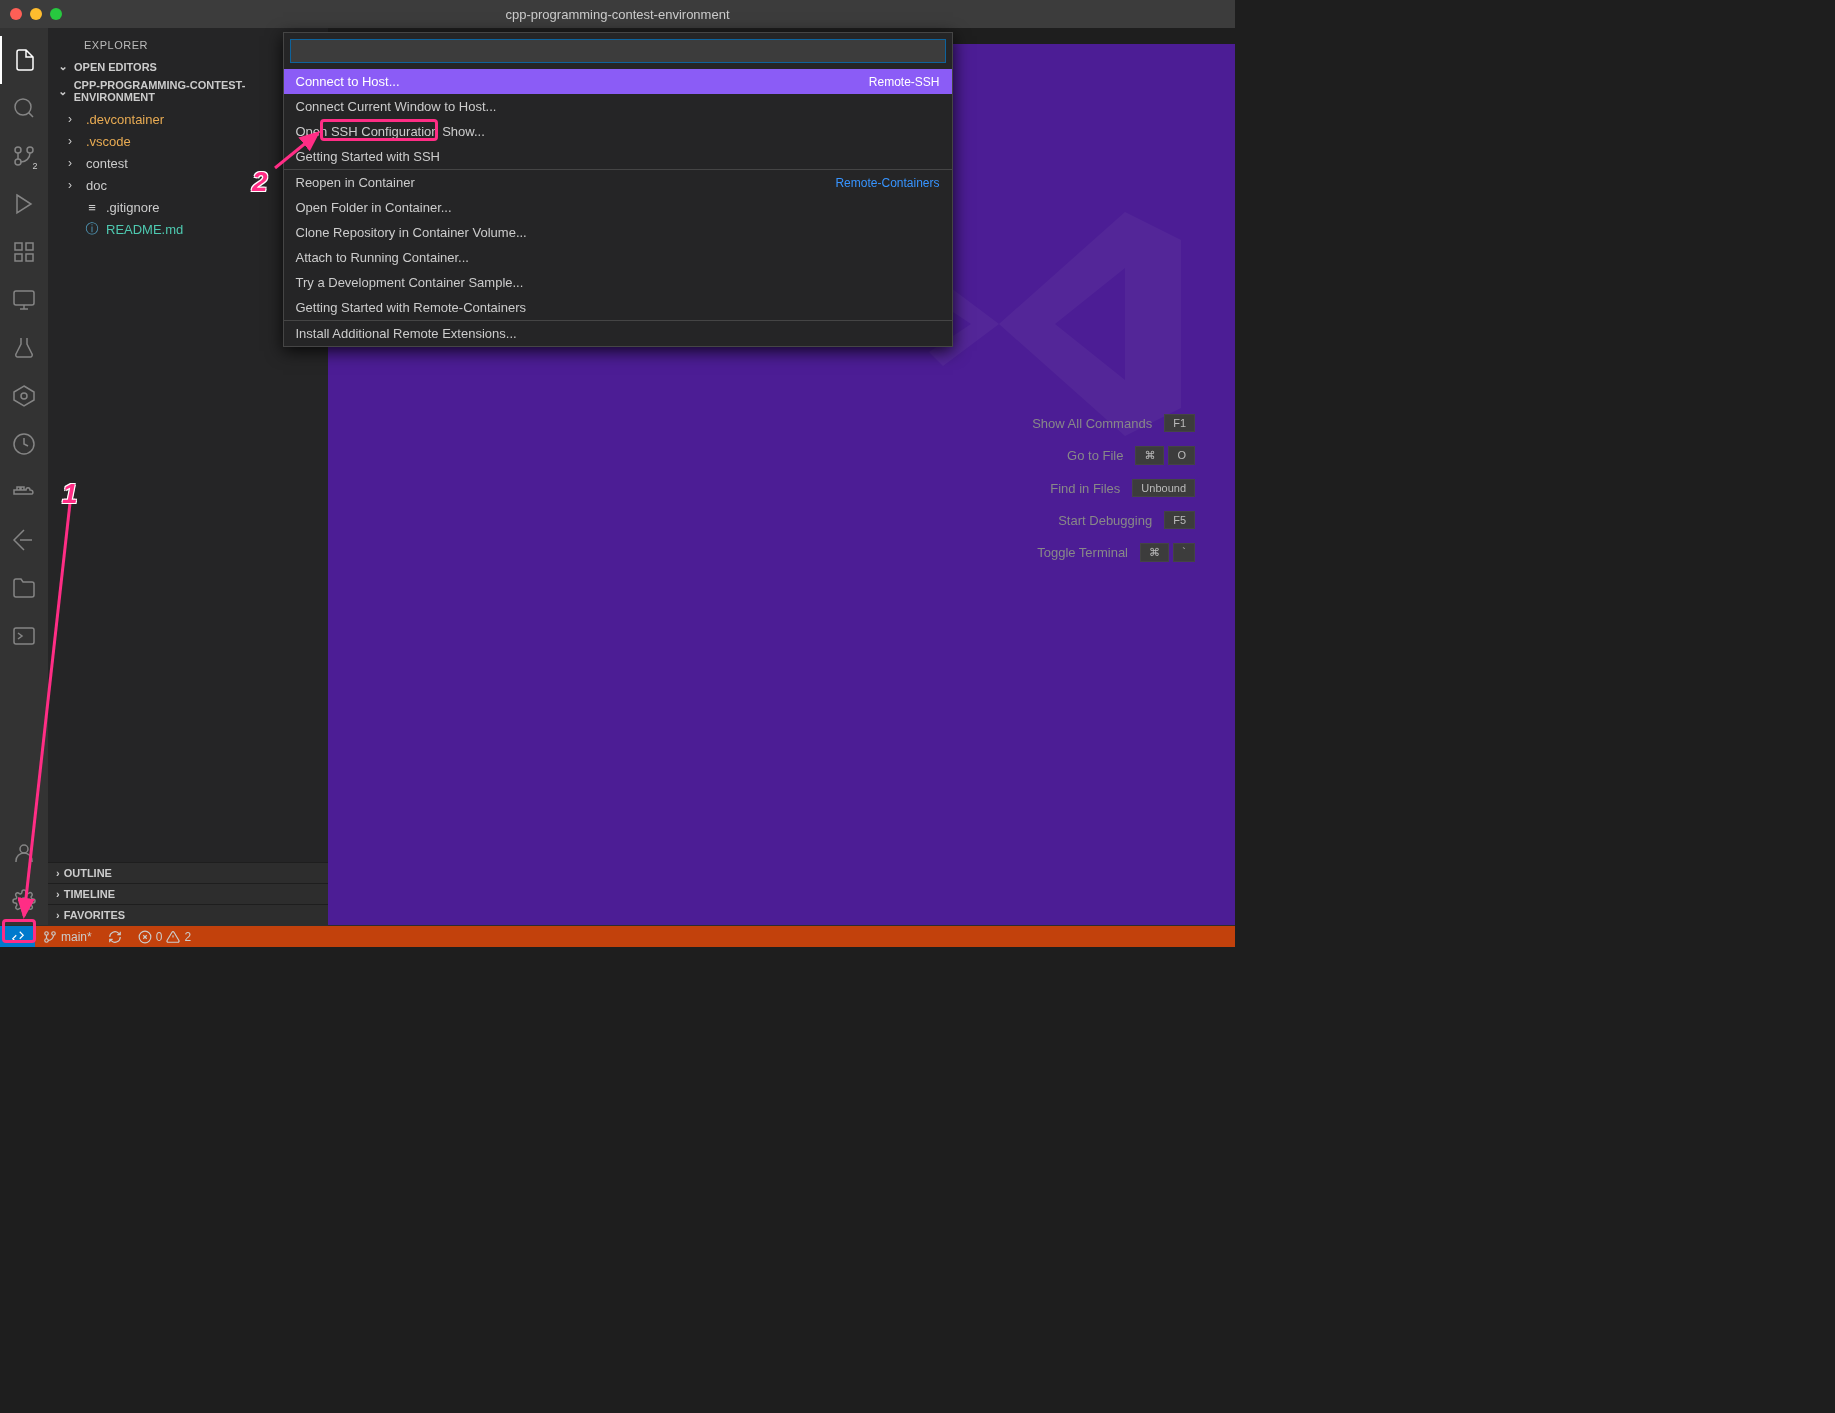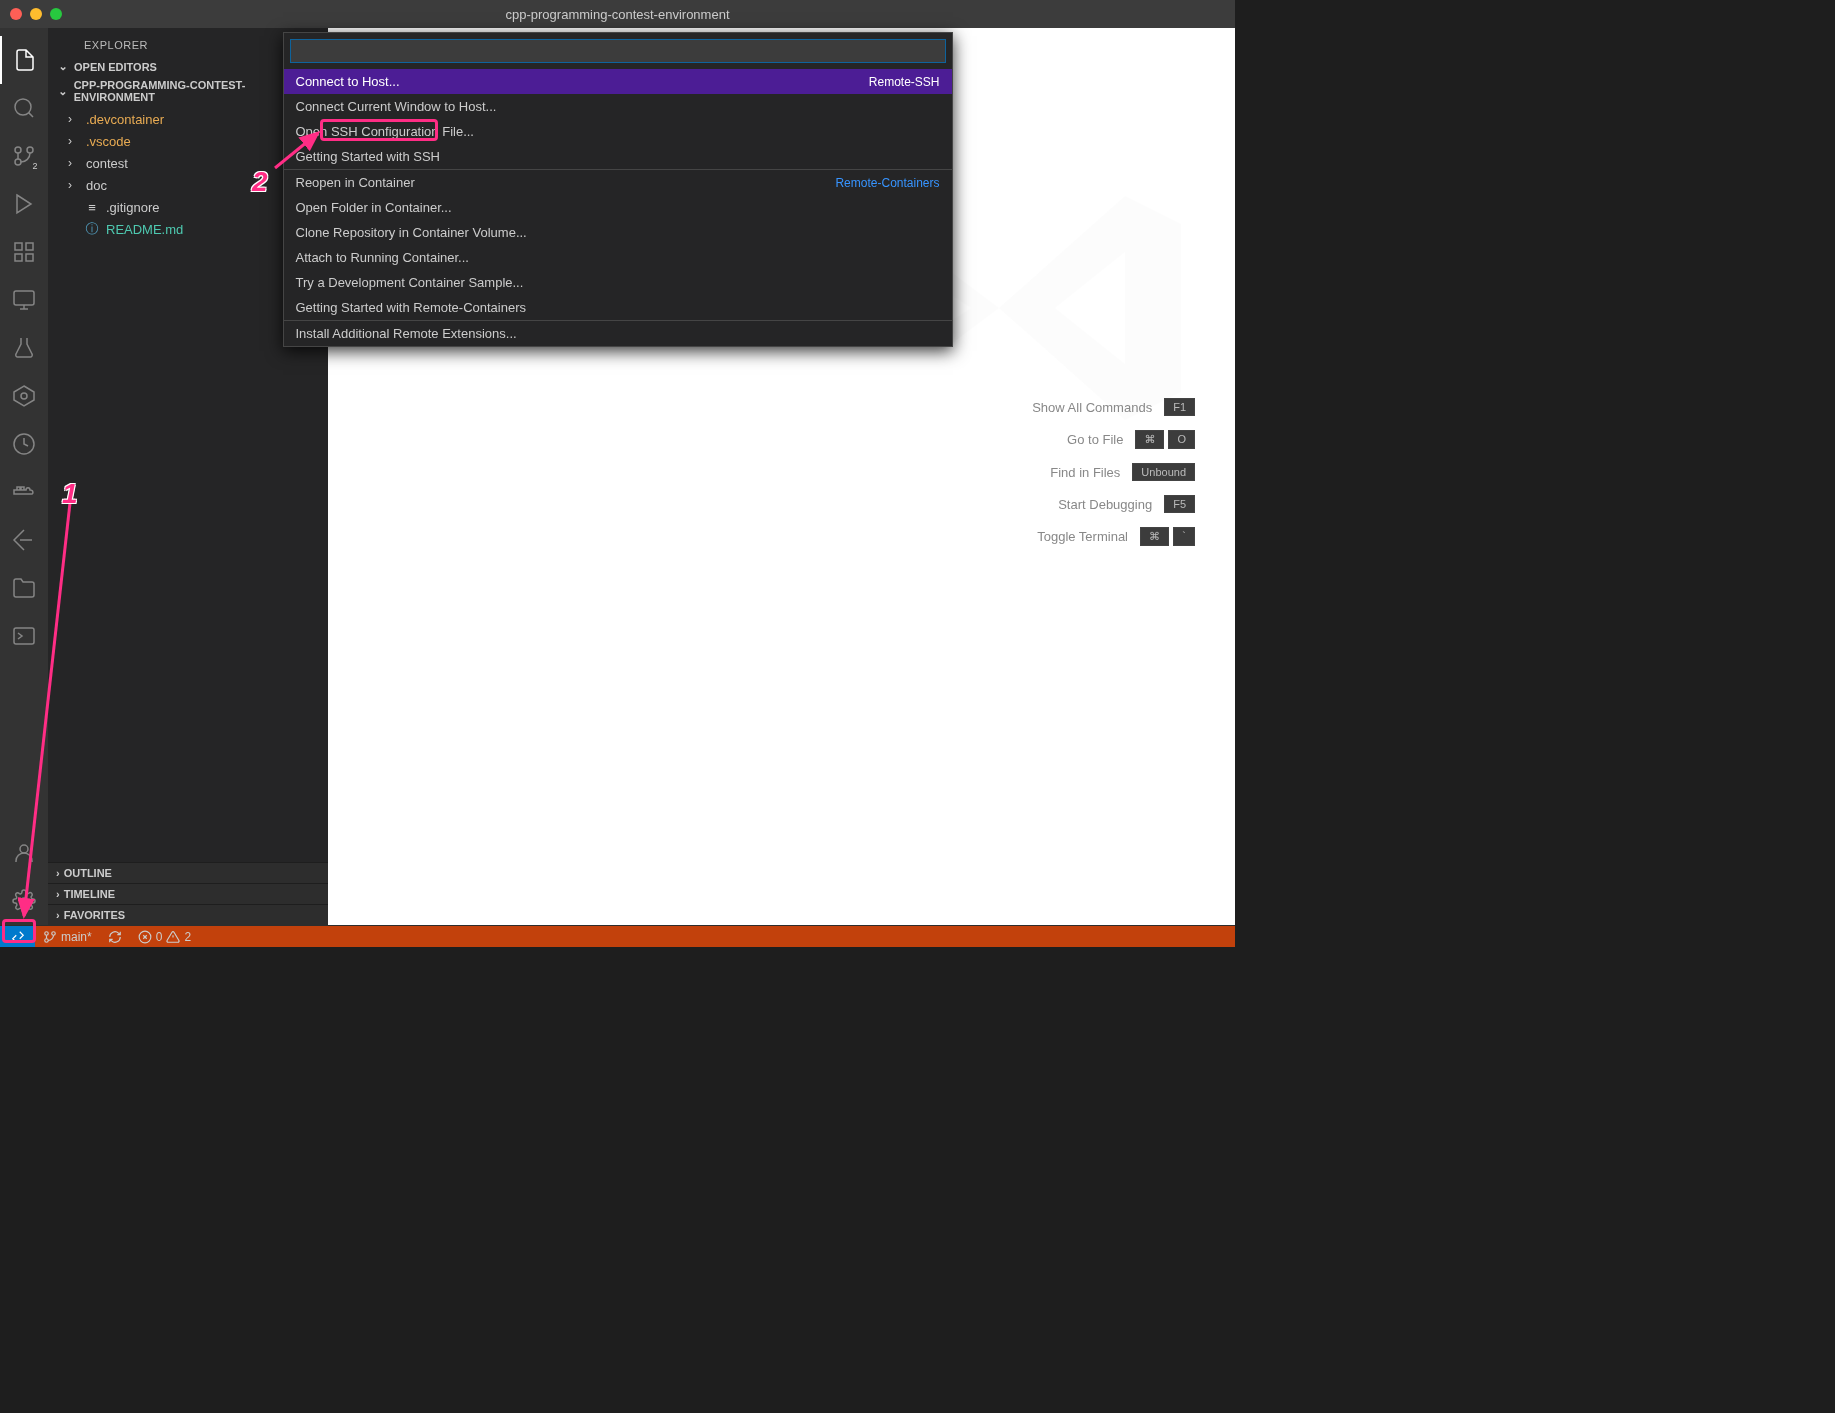--- a/index.html
+++ b/index.html
@@ -31,35 +31,35 @@
 .tree-item .chev { width: 12px; color: #ccc; font-size: 12px; }
 .tree-item.folder { color: #e8ab53; }
 .tree-item.file { color: #ccc; padding-left: 36px; }
 .tree-item.readme { color: #4ec9b0; padding-left: 36px; }
 .file-icon { width: 16px; display: inline-flex; justify-content: center; color: #ccc; }
 .info-icon { color: #519aba; }
 
 .sidebar-bottom { margin-top: auto; }
 .section-hb { background: #2d2d2d; padding: 4px 8px; font-size: 11px; font-weight: bold; color: #ccc; display: flex; align-items: center; gap: 4px; cursor: pointer; border-top: 1px solid #1e1e1e; }
 
-.editor-area { flex: 1; background: #ffffff; position: relative; overflow: hidden; }
+.editor-area { flex: 1; background: #4c1d95; position: relative; overflow: hidden; margin-top: 16px; }
 
 .watermark-logo { position: absolute; right: 40px; top: 140px; opacity: 0.05; }
 .watermark-logo svg { width: 280px; height: 280px; fill: #fff; }
 
 .shortcuts { position: absolute; right: 40px; top: 370px; display: flex; flex-direction: column; gap: 14px; align-items: flex-end; }
 .shortcut-row { display: flex; align-items: center; gap: 12px; font-size: 13px; color: #888; }
 .keys { display: flex; gap: 4px; }
 .key { background: #3c3c3c; color: #bbb; padding: 2px 8px; border-radius: 0; font-size: 11px; border: 1px solid #444; min-width: 22px; text-align: center; }
 
 .command-palette { position: absolute; top: 32px; left: 50%; transform: translateX(-50%); width: 670px; background: #252526; border: 1px solid #454545; box-shadow: 0 4px 16px rgba(0,0,0,0.8); z-index: 100; }
 .palette-input { width: calc(100% - 12px); margin: 6px; height: 24px; background: #3c3c3c; border: 1px solid #0e639c; color: #ccc; padding: 0 8px; font-size: 13px; outline: none; }
 .palette-list { }
 .palette-item { padding: 4px 12px; font-size: 13px; display: flex; justify-content: space-between; align-items: center; cursor: pointer; height: 25px; }
-.palette-item.selected { background: #4c1d95; color: #fff; }
+.palette-item.selected { background: #8b5cf6; color: #fff; }
 .palette-item .category { color: #888; font-size: 12px; }
 .palette-item.selected .category { color: #fff; }
 .palette-item.cat-containers .category { color: #3794ff; }
 .palette-divider { border-top: 1px solid #454545; margin: 0; }
 
 .status-bar { height: 22px; background: #c2410c; border-top: 1px solid #2d2d2d; display: flex; align-items: center; font-size: 12px; color: #ccc; }
 .status-remote { background: #007acc; width: 35px; height: 22px; display: flex; align-items: center; justify-content: center; color: #fff; }
 .status-item { padding: 0 8px; display: flex; align-items: center; gap: 4px; cursor: pointer; height: 100%; }
 
 .annotation-box { position: absolute; border: 3px solid #ff2d85; border-radius: 4px; pointer-events: none; z-index: 200; }
@@ -278,21 +278,21 @@
   <input class="palette-input" placeholder="" style="">
   <div class="palette-list" id="palette-list">
       <div class="palette-item selected">
         <span>Connect to Host...</span>
         <span class="category">Remote-SSH</span>
       </div>
       <div class="palette-item">
         <span>Connect Current Window to Host...</span>
       </div>
       <div class="palette-item">
-        <span>Open SSH Configuration File...</span>
+        <span>Open SSH Configuration Show...</span>
       </div>
       <div class="palette-item">
         <span>Getting Started with SSH</span>
       </div>
       <div class="palette-divider"></div>
       <div class="palette-item cat-containers">
         <span>Reopen in Container</span>
         <span class="category">Remote-Containers</span>
       </div>
       <div class="palette-item">

